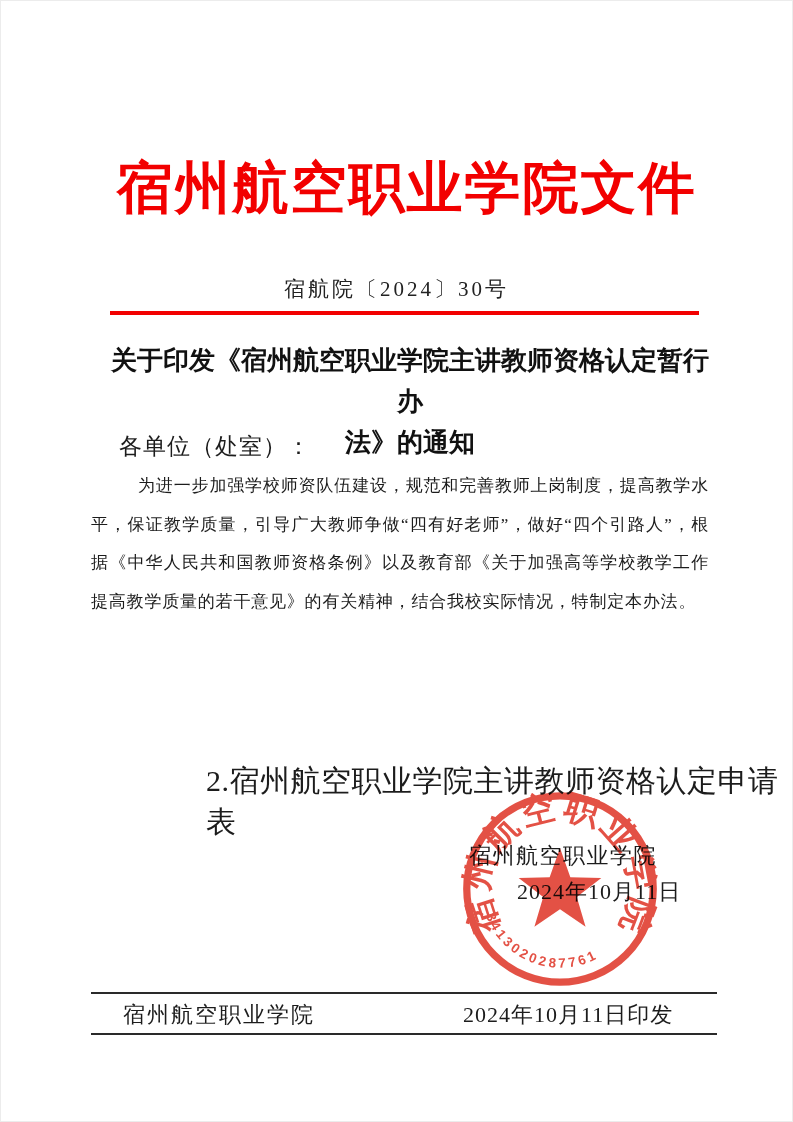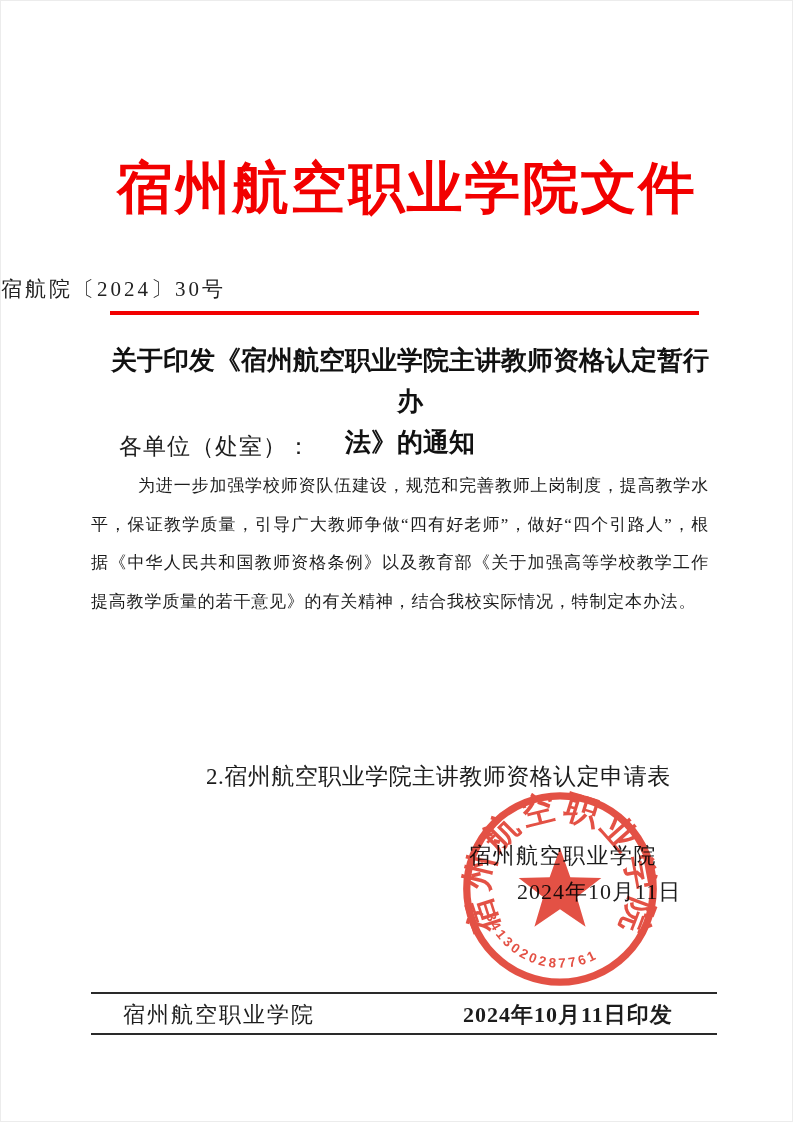--- a/index.html
+++ b/index.html
@@ -20,21 +20,21 @@
     font-family:"Liberation Serif","DejaVu Serif",serif;
     font-weight:bold;
     font-size:56px;
     letter-spacing:2px;
     color:var(--red,#f20000);
     white-space:nowrap;
     padding-left:20px;
   }
   .doc-number{
     left:0;right:0;top:274px;
-    text-align:left;
+    text-align:center;
     font-size:21px;
     letter-spacing:3px;
     color:#222;
   }
   .red-rule{
     left:109px;top:310px;
     width:589px;height:4px;
     background:var(--red,#f20000);
   }
   .notice-title{
@@ -57,21 +57,21 @@
     font-size:17px;
     line-height:38.5px;
     letter-spacing:0.8px;
     text-align:justify;
     text-justify:inter-character;
     text-align-last:left;
     text-indent:47px;
     color:#1c1c1c;
   }
   .attachment-line1{ left:137px;top:722px;font-size:23px;letter-spacing:0.5px; }
-  .attachment-line2{ left:205px;top:760px;font-size:23px;letter-spacing:0.5px; }
+  .attachment-line2{ left:205px;top:760px;font-size:30px;letter-spacing:0.5px; }
   .signature-name{ left:468px;top:840px;font-size:22px;letter-spacing:1.5px; }
   .signature-date{ left:516px;top:876px;font-size:22px;letter-spacing:1px; }
   .seal{
     left:458px;top:787px;
     width:202px;height:202px;
     mix-blend-mode:multiply;
     opacity:0.88;
   }
   .seal-circle{ fill:none;stroke:var(--seal-red,#e0392b);stroke-width:7px; }
   .seal-star{ fill:var(--seal-red,#e0392b); }
@@ -86,21 +86,21 @@
     fill:var(--seal-red,#e0392b);
     font-family:"Liberation Sans","DejaVu Sans",sans-serif;
     font-weight:bold;
     font-size:13px;
     letter-spacing:3px;
   }
   .footer-rule{ left:90px;width:626px;height:2px;background:#2a2a2a; }
   .footer-rule-top{ top:991px; }
   .footer-rule-bottom{ top:1032px; }
   .footer-issuer{ left:122px;top:999px;font-size:22px;letter-spacing:2px; }
-  .footer-print-date{ left:462px;top:999px;font-size:22px;letter-spacing:1px;font-weight:bold; }
+  .footer-print-date{ left:462px;top:999px;font-size:22px;letter-spacing:1px; }
 </style>
 </head>
 <body>
 
 <div class="page">
 
   <div class="abs header-title">宿州航空职业学院文件</div>
 
   <div class="abs doc-number">宿航院〔2024〕30号</div>
 

